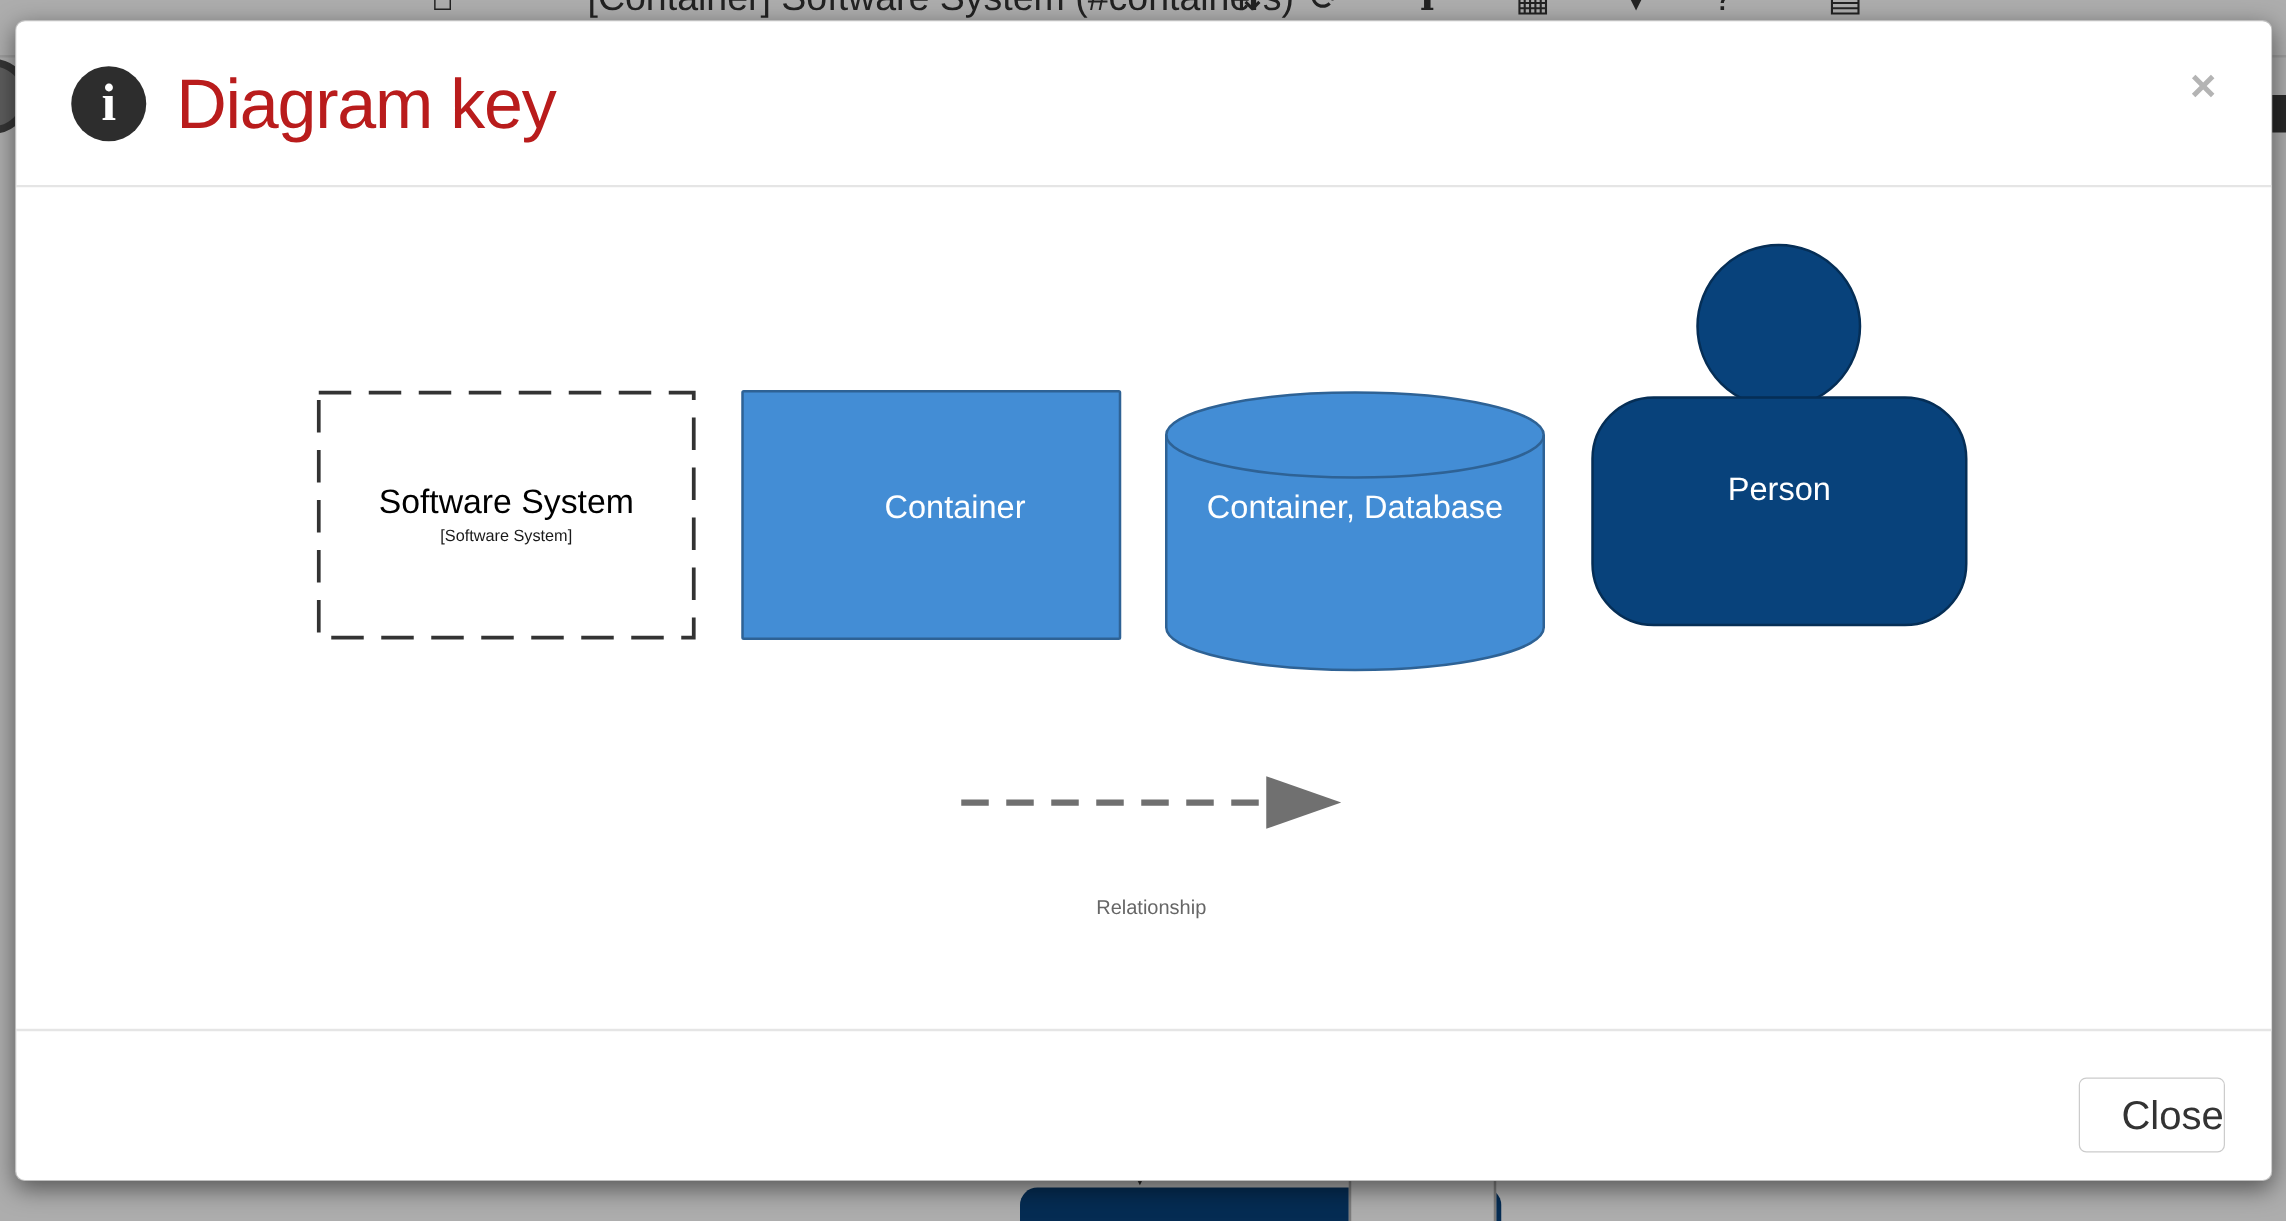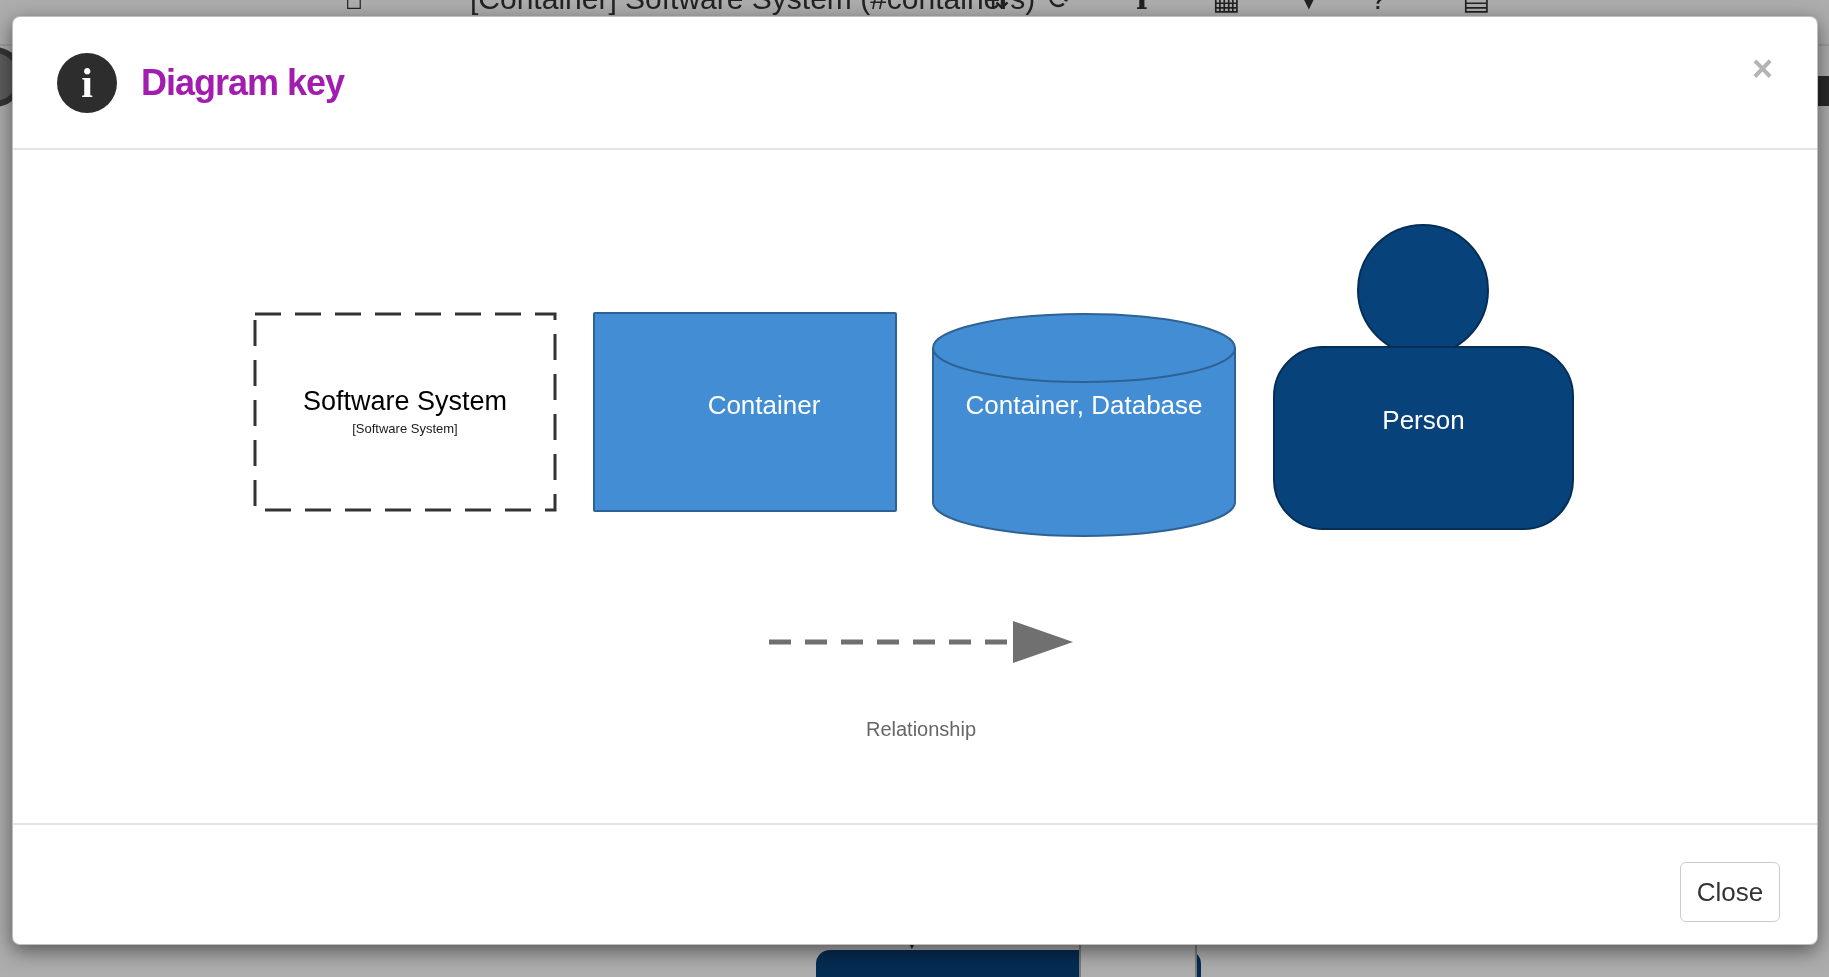--- a/index.html
+++ b/index.html
@@ -36,46 +36,46 @@
 
   
   .modal{position:absolute;left:12px;top:16px;width:1806px;height:929px;background:#fff;
     border:1px solid rgba(0,0,0,.25);border-radius:8px;
     box-shadow:0 6px 20px rgba(0,0,0,.5);}
   .modal-header{position:relative;height:133px;border-bottom:2px solid #e5e5e5;
     display:flex;align-items:center;padding:0 44px;}
   .info-circle{width:60px;height:60px;border-radius:50%;background:#2d2d2d;color:#fff;
     display:flex;align-items:center;justify-content:center;
     font-family:"Liberation Serif",serif;font-weight:bold;font-size:42px;margin-right:24px;flex:0 0 auto;}
-  .modal-title{font-size:36px;font-weight:bold;color:#a21caf;letter-spacing:-1px;}
+  .modal-title{font-size:56px;font-weight:normal;color:#b91c1c;letter-spacing:-1px;}
   .modal-close{position:absolute;top:34px;right:44px;border:none;background:none;cursor:pointer;
     font-size:36px;font-weight:bold;color:#b4b4b4;line-height:1;}
   .modal-body{position:relative;height:673px;background:#fff;overflow:hidden;}
   .modal-footer{position:relative;height:121px;border-top:2px solid #e5e5e5;}
-  .btn-close{position:absolute;top:37px;right:37px;width:100px;height:60px;background:#fff;
-    border:1px solid #ccc;border-radius:6px;font-size:26px;color:#333;cursor:pointer;
-    font-family:"Liberation Sans",sans-serif;}
+  .btn-close{position:absolute;top:37px;right:37px;width:117px;height:60px;background:#fff;
+    border:1px solid #ccc;border-radius:6px;font-size:32px;color:#333;cursor:pointer;
+    font-family:"Liberation Sans",sans-serif;text-align:right;}
 
   
   .abs{position:absolute;}
   .k-label{position:absolute;text-align:center;font-size:26px;line-height:28px;color:#fff;}
   .ss-box{left:240px;top:162px;width:304px;height:200px;}
   .ss-text{left:240px;top:236px;width:304px;text-align:center;color:#000;}
   .ss-name{font-size:27px;line-height:30px;color:#000;}
   .ss-meta{font-size:13px;line-height:26px;color:#1a1a1a;}
   .container-box{left:580px;top:162px;width:304px;height:200px;
     background:var(--container-blue);border:2px solid var(--container-border);border-radius:2px;}
   .cyl-box{left:918px;top:162px;width:306px;height:226px;}
-  .person-box{left:1260px;top:74px;width:301px;height:306px;}
+  .person-box{left:1260px;top:45px;width:301px;height:306px;}
   .person-head{position:absolute;left:84px;top:0;width:132px;height:132px;border-radius:50%;
     background:var(--person-blue);border:2px solid var(--person-border);}
   .person-body{position:absolute;left:0;top:122px;width:301px;height:184px;border-radius:50px;
     background:var(--person-blue);border:2px solid var(--person-border);}
   .rel-arrow{left:752px;top:468px;width:312px;height:48px;}
-  .rel-label{left:752px;top:568px;width:312px;text-align:center;font-size:20px;color:#666;}
+  .rel-label{left:752px;top:568px;width:312px;text-align:center;font-size:16px;color:#666;}
 
   svg{display:block;}
   .dashed-rect{fill:none;stroke:var(--dashed-border);stroke-width:3;}
   .cyl-fill{fill:var(--container-blue);stroke:var(--container-border);stroke-width:2;}
   .cyl-rim{fill:none;stroke:var(--container-border);stroke-width:2;}
   .rel-line{stroke:var(--relationship-gray);stroke-width:5;}
   .rel-head{fill:var(--relationship-gray);}
 </style>
 </head>
 <body>

